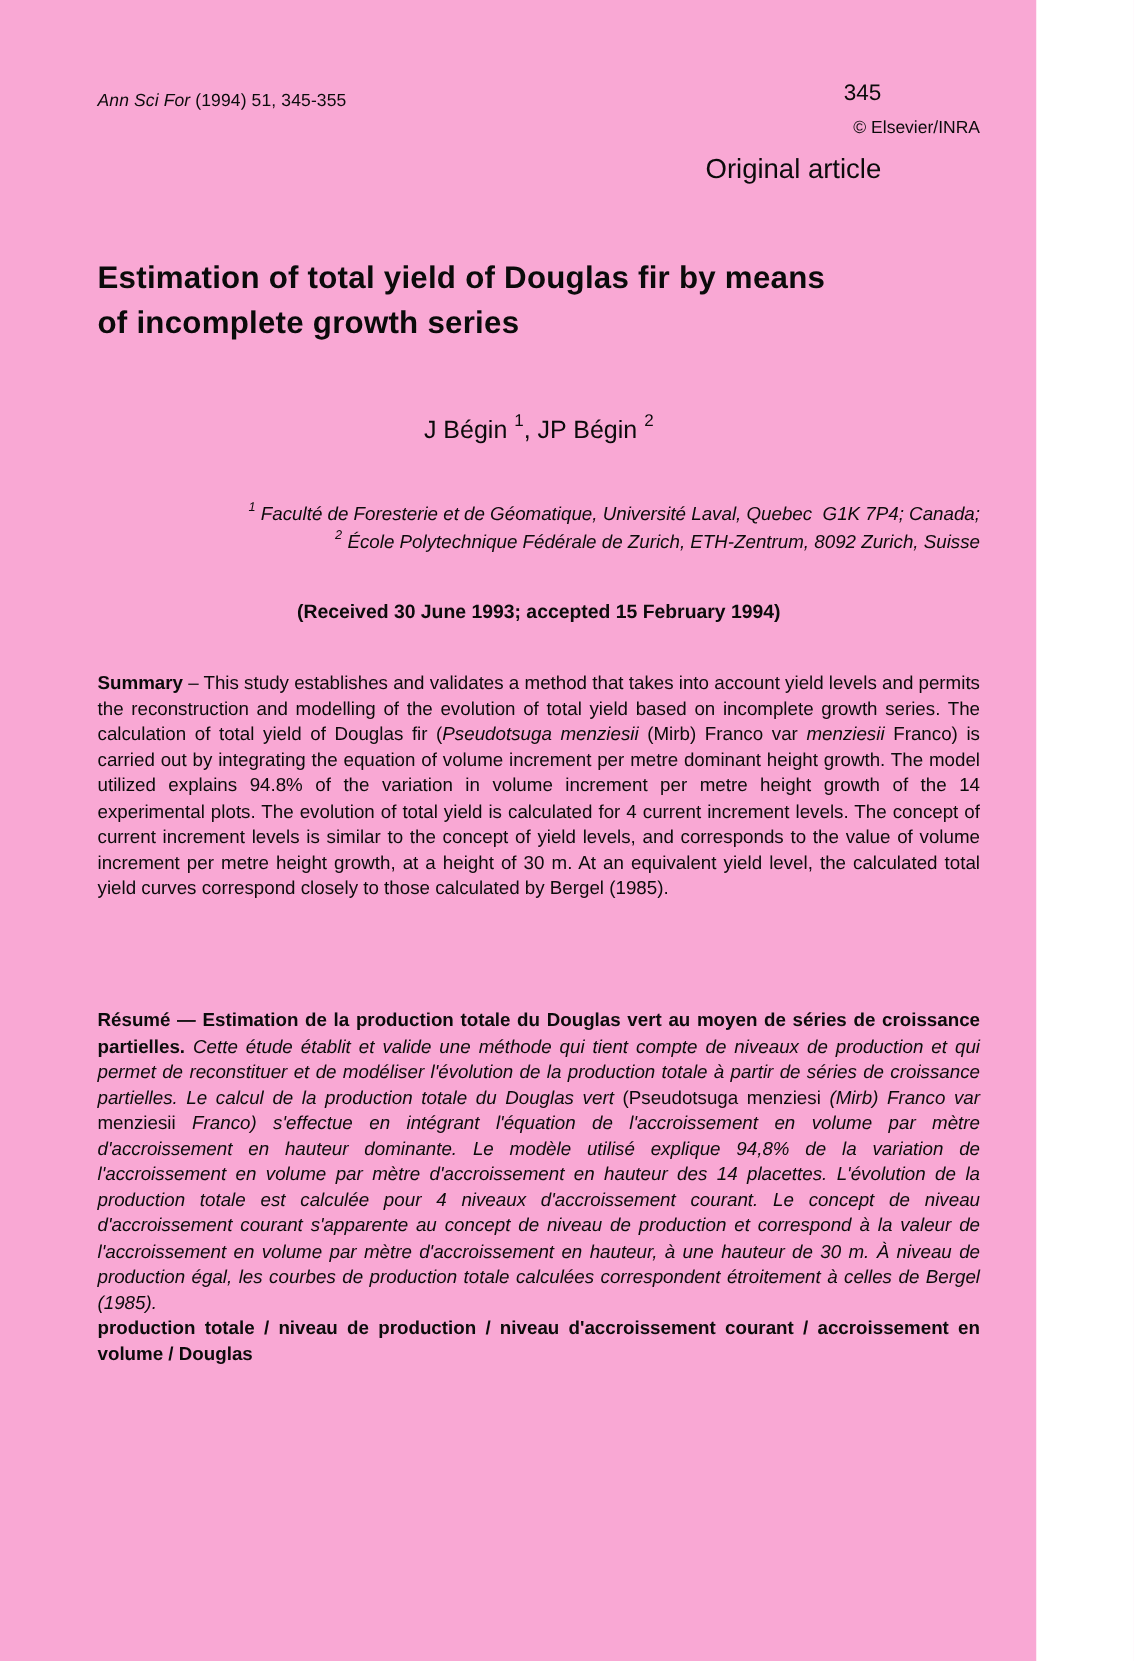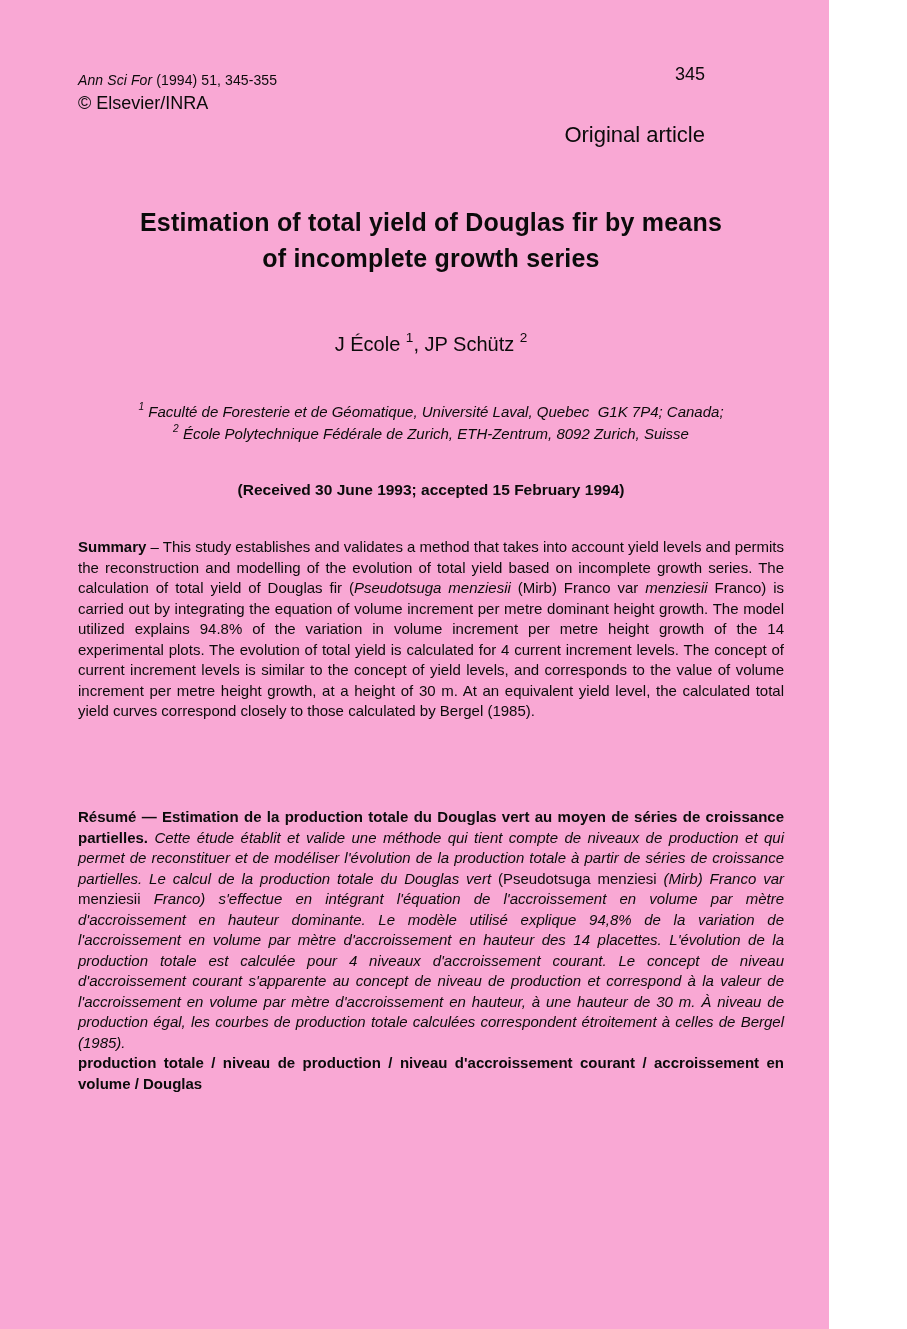--- a/index.html
+++ b/index.html
@@ -21,26 +21,26 @@
   .b  { font-weight: 700; }
   .i  { font-style: italic; }
   sup {
     font-size: 68%;
     line-height: 0;
     position: relative;
     top: -0.1em;
     vertical-align: super;
   }
   .journal-line   { top: 72px;  font-size: 14px; letter-spacing: 0.1px; }
-  .copyright-line { top: 93px;  font-size: 18px; }
+  .copyright-line { top: 93px;  font-size: 14px; text-align: right; }
   .page-number    { top: 64px;  right: 124px; font-size: 18px; }
   .article-type   { top: 122px; right: 124px; font-size: 22px; font-weight: 400; }
-  .title-block    { top: 204px; text-align: center; font-size: 25px; font-weight: 700; line-height: 36px; letter-spacing: 0.2px; }
+  .title-block    { top: 204px; text-align: left; font-size: 25px; font-weight: 700; line-height: 36px; letter-spacing: 0.2px; }
   .authors-line   { top: 333px; text-align: center; font-size: 20px; }
-  .affiliations   { top: 401px; text-align: center; font-size: 15px; line-height: 22px; }
+  .affiliations   { top: 401px; text-align: right; font-size: 15px; line-height: 22px; }
   .received-line  { top: 481px; text-align: center; font-size: 15.5px; font-weight: bold; }
   .para           { font-size: 15px; line-height: 20.5px; text-align: justify; }
   .summary-para   { top: 537px; }
   .keywords-en    { top: 748px; font-size: 15px; font-weight: 700; white-space: nowrap; }
   .resume-para    { top: 807px; }
   .keywords-fr    { top: 1052px; font-size: 15px; line-height: 21px; font-weight: 700; text-align: justify; }
 </style>
 </head>
 <body>
 
@@ -52,21 +52,21 @@
 
   <div class="abs page-number">345</div>
 
   <div class="abs article-type">Original article</div>
 
   <div class="abs col title-block">
     <div>Estimation of total yield of Douglas fir by means</div>
     <div>of incomplete growth series</div>
   </div>
 
-  <div class="abs col authors-line"><span>J École </span><sup>1</sup><span>, JP Schütz </span><sup>2</sup></div>
+  <div class="abs col authors-line"><span>J Bégin </span><sup>1</sup><span>, JP Bégin </span><sup>2</sup></div>
 
   <div class="abs col affiliations">
     <div><sup class="i">1</sup><span class="i"> Faculté de Foresterie et de Géomatique, Université Laval, Quebec &nbsp;G1K 7P4; Canada;</span></div>
     <div><sup class="i">2</sup><span class="i"> École Polytechnique Fédérale de Zurich, ETH-Zentrum, 8092 Zurich, Suisse</span></div>
   </div>
 
   <div class="abs col received-line">(Received 30 June 1993; accepted 15 February 1994)</div>
 
   <div class="abs col para summary-para"><span class="b">Summary</span><span> – This study establishes and validates a method that takes into account yield levels and permits the reconstruction and modelling of the evolution of total yield based on incomplete growth series. The calculation of total yield of Douglas fir (</span><span class="i">Pseudotsuga menziesii</span><span> (Mirb) Franco var </span><span class="i">menziesii</span><span> Franco) is carried out by integrating the equation of volume increment per metre dominant height growth. The model utilized explains 94.8% of the variation in volume increment per metre height growth of the 14 experimental plots. The evolution of total yield is calculated for 4 current increment levels. The concept of current increment levels is similar to the concept of yield levels, and corresponds to the value of volume increment per metre height growth, at a height of 30 m. At an equivalent yield level, the calculated total yield curves correspond closely to those calculated by Bergel (1985).</span></div>
 

